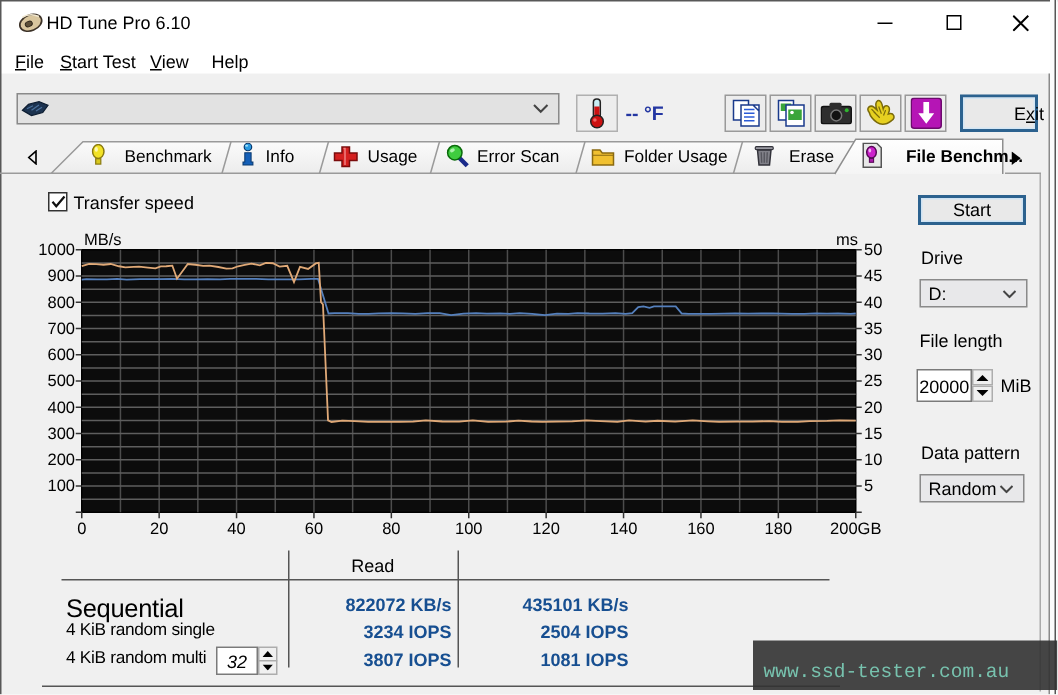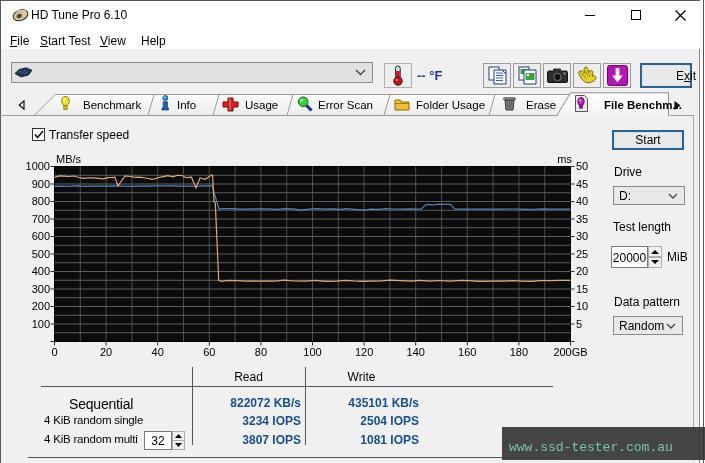--- a/index.html
+++ b/index.html
@@ -297,51 +297,50 @@
     </g>
     <polyline points="54.5,186.4 57.5,186.1 65.0,186.3 71.3,186.2 78.1,185.9 84.5,186.4 93.4,186.1 99.8,186.1 105.9,186.1 114.8,185.9 122.9,186.2 130.0,186.3 138.4,186.1 146.7,186.2 153.4,185.9 162.3,185.9 170.7,185.9 178.9,186.2 186.5,186.2 192.6,186.3 199.4,186.2 207.5,185.9 212.0,185.9 219.0,209.0 223.0,208.7 232.0,208.7 239.1,209.2 245.7,209.2 252.4,208.9 261.1,208.8 268.5,208.9 276.9,209.3 284.9,208.7 293.2,208.8 300.7,210.1 309.0,209.1 317.4,208.7 324.6,209.1 333.5,208.9 340.0,209.3 346.4,208.7 354.8,209.3 363.3,210.1 371.3,209.1 378.9,209.3 385.0,208.7 392.9,209.0 401.7,209.1 410.3,208.8 417.0,209.2 421.5,208.8 425.5,204.8 429.0,204.3 433.0,205.2 436.0,204.3 450.5,204.3 454.5,209.0 459.0,209.2 466.8,209.2 474.0,209.2 482.7,209.1 490.1,209.0 498.8,209.1 507.6,209.0 515.2,209.0 521.2,209.1 527.8,209.3 536.2,209.2 543.6,208.9 551.3,209.1 558.8,209.0 567.2,209.2 570.5,209.0" fill="none" stroke="#5580bd" stroke-width="1.2"></polyline>
     <polyline points="54.5,177.4 59.4,175.9 64.1,176.1 69.0,176.5 73.8,176.0 79.3,177.5 83.6,178.3 89.1,177.9 92.7,177.8 98.6,178.4 103.6,178.9 107.2,177.6 110.8,177.5 114.9,177.1 118.0,185.8 125.2,176.0 130.3,176.5 135.4,177.3 139.6,177.1 145.6,178.0 150.9,179.1 155.0,178.9 158.7,177.5 163.2,176.6 167.6,175.7 173.2,176.9 177.3,175.3 181.9,175.5 186.4,177.7 191.5,177.2 196.0,188.0 200.0,177.9 205.4,179.3 210.5,175.6 212.5,175.2 214.0,201.5 215.3,202.9 218.7,280.2 221.0,281.3 228.3,280.4 236.2,280.7 245.4,281.2 256.1,281.2 266.3,281.2 275.4,281.1 283.8,280.2 294.8,281.0 306.2,281.1 315.2,280.3 325.4,281.3 337.3,281.1 345.6,280.4 354.3,281.0 361.6,281.3 371.5,281.1 381.5,280.9 390.8,280.2 400.2,280.7 411.6,281.2 419.3,280.3 430.4,281.1 438.4,280.5 450.1,281.1 461.8,280.3 471.8,280.9 479.4,281.3 491.2,281.1 501.7,281.1 512.8,280.7 521.3,281.2 531.9,281.3 540.0,280.7 551.3,280.6 559.7,280.3 570.5,280.4" fill="none" stroke="#e0a977" stroke-width="1.2"></polyline>
   </svg>
 
   <div class="abs" style="left:192px;top:367px;width:1px;height:78px;background:#555;"></div>
   <div class="abs" style="left:305px;top:367px;width:1px;height:78px;background:#555;"></div>
   <div class="abs" style="left:41px;top:386px;width:512px;height:1px;background:#555;"></div>
   <div class="abs" style="left:28px;top:457px;width:532px;height:1px;background:#555;"></div>
   <div class="abs t12" style="left:192px;top:370px;width:113px;text-align:center;">Read</div>
-  <div class="abs t12" style="left:305px;top:370px;width:113px;text-align:center;">Write</div>
-  <div class="abs t12" style="left:44px;top:396px;font-size:14px;letter-spacing:-0.2px;margin-left:25px;">Sequential</div>
+  <div class="abs t12" style="left:44px;top:396px;font-size:17px;letter-spacing:-0.2px;">Sequential</div>
   <div class="abs t12" style="left:44px;top:414px;font-size:11.5px;letter-spacing:-0.2px;">4 KiB random single</div>
   <div class="abs t12" style="left:44px;top:433px;font-size:11.5px;letter-spacing:-0.2px;">4 KiB random multi</div>
   <div class="abs t12 bval" style="left:150px;top:396px;width:151px;">822072 KB/s</div>
   <div class="abs t12 bval" style="left:150px;top:414px;width:151px;">3234 IOPS</div>
   <div class="abs t12 bval" style="left:150px;top:433px;width:151px;">3807 IOPS</div>
   <div class="abs t12 bval" style="left:268px;top:396px;width:151px;">435101 KB/s</div>
   <div class="abs t12 bval" style="left:268px;top:414px;width:151px;">2504 IOPS</div>
   <div class="abs t12 bval" style="left:268px;top:433px;width:151px;">1081 IOPS</div>
 
   <div class="abs" style="left:144px;top:431px;width:28px;height:19px;background:#fff;border:1px solid #7a7a7a;"></div>
-  <div class="abs t12" style="left:144px;top:434px;width:28px;text-align:center;">32</div>
+  <div class="abs t12" style="left:144px;top:434px;width:28px;text-align:center;font-style:italic;">32</div>
   <div class="abs" style="left:172px;top:431px;width:13px;height:10px;background:#f0f0f0;border:1px solid #adadad;"></div>
   <div class="abs" style="left:172px;top:440px;width:13px;height:10px;background:#f0f0f0;border:1px solid #adadad;"></div>
   <svg class="abs" style="left:175px;top:434px" width="7" height="4" viewBox="0 0 7 4">
       <path d="M0,4 L3.5,0 L7,4 Z" fill="#000"></path>
     </svg>
   <svg class="abs" style="left:175px;top:443px" width="7" height="4" viewBox="0 0 7 4">
       <path d="M0,0 L3.5,4 L7,0 Z" fill="#000"></path>
     </svg>
 
   <div class="abs" style="left:612px;top:130px;width:72px;height:20px;background:#e9e9e9;border:2px solid #2c628f;outline:1px solid #cfe3f3;outline-offset:-3px;"></div>
   <div class="abs t12" style="left:612px;top:133px;width:72px;text-align:center;">Start</div>
   <div class="abs t12" style="left:614px;top:165px;">Drive</div>
   <div class="abs" style="left:613px;top:186px;width:72px;height:19px;background:#e8e8ea;border:1px solid #8a8a8a;"></div>
   <div class="abs t12" style="left:619px;top:189px;">D:</div>
   <svg class="abs" style="left:668px;top:193px" width="10" height="6" viewBox="0 0 10 6">
       <path d="M1,1 L5,5 L9,1" fill="none" stroke="#444" stroke-width="1.3"></path>
     </svg>
-  <div class="abs t12" style="left:613px;top:220px;">Test length</div>
+  <div class="abs t12" style="left:613px;top:220px;">File length</div>
   <div class="abs" style="left:611px;top:246px;width:37px;height:22px;background:#fff;border:1px solid #7a7a7a;"></div>
   <div class="abs t12" style="left:611px;top:251px;width:37px;text-align:center;">20000</div>
   <div class="abs" style="left:648px;top:246px;width:14px;height:11px;background:#f0f0f0;border:1px solid #adadad;"></div>
   <div class="abs" style="left:648px;top:257px;width:14px;height:11px;background:#f0f0f0;border:1px solid #adadad;"></div>
   <svg class="abs" style="left:651px;top:250px" width="8" height="4" viewBox="0 0 8 4">
       <path d="M0,4 L4,0 L8,4 Z" fill="#000"></path>
     </svg>
   <svg class="abs" style="left:651px;top:260px" width="8" height="4" viewBox="0 0 8 4">
       <path d="M0,0 L4,4 L8,0 Z" fill="#000"></path>
     </svg>

